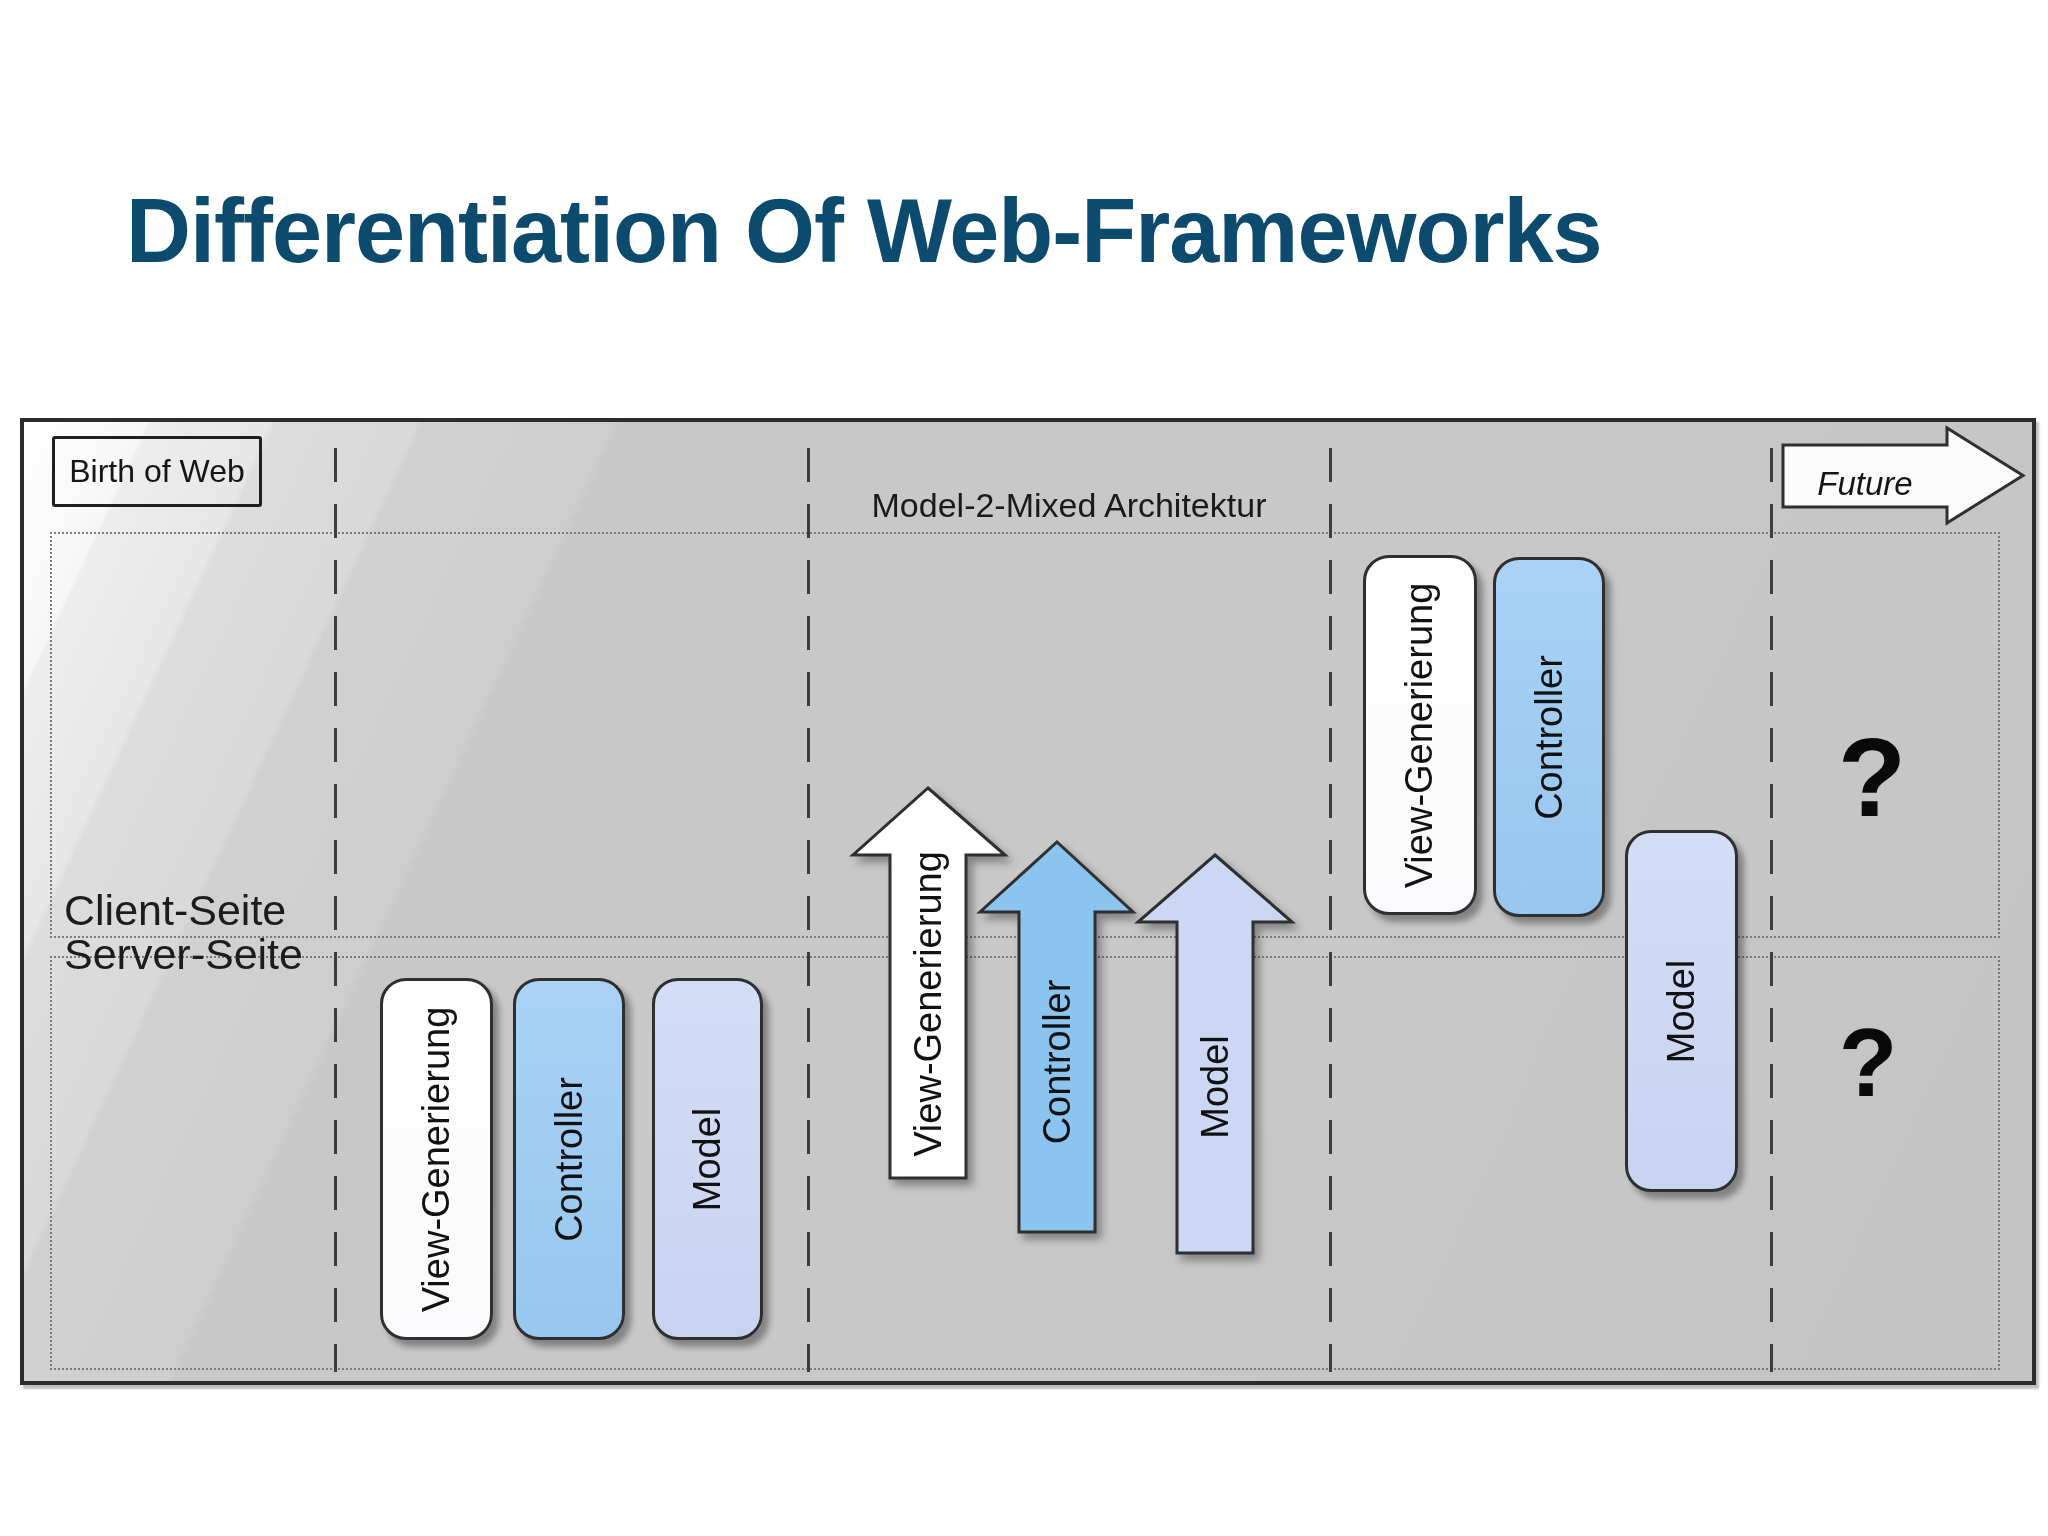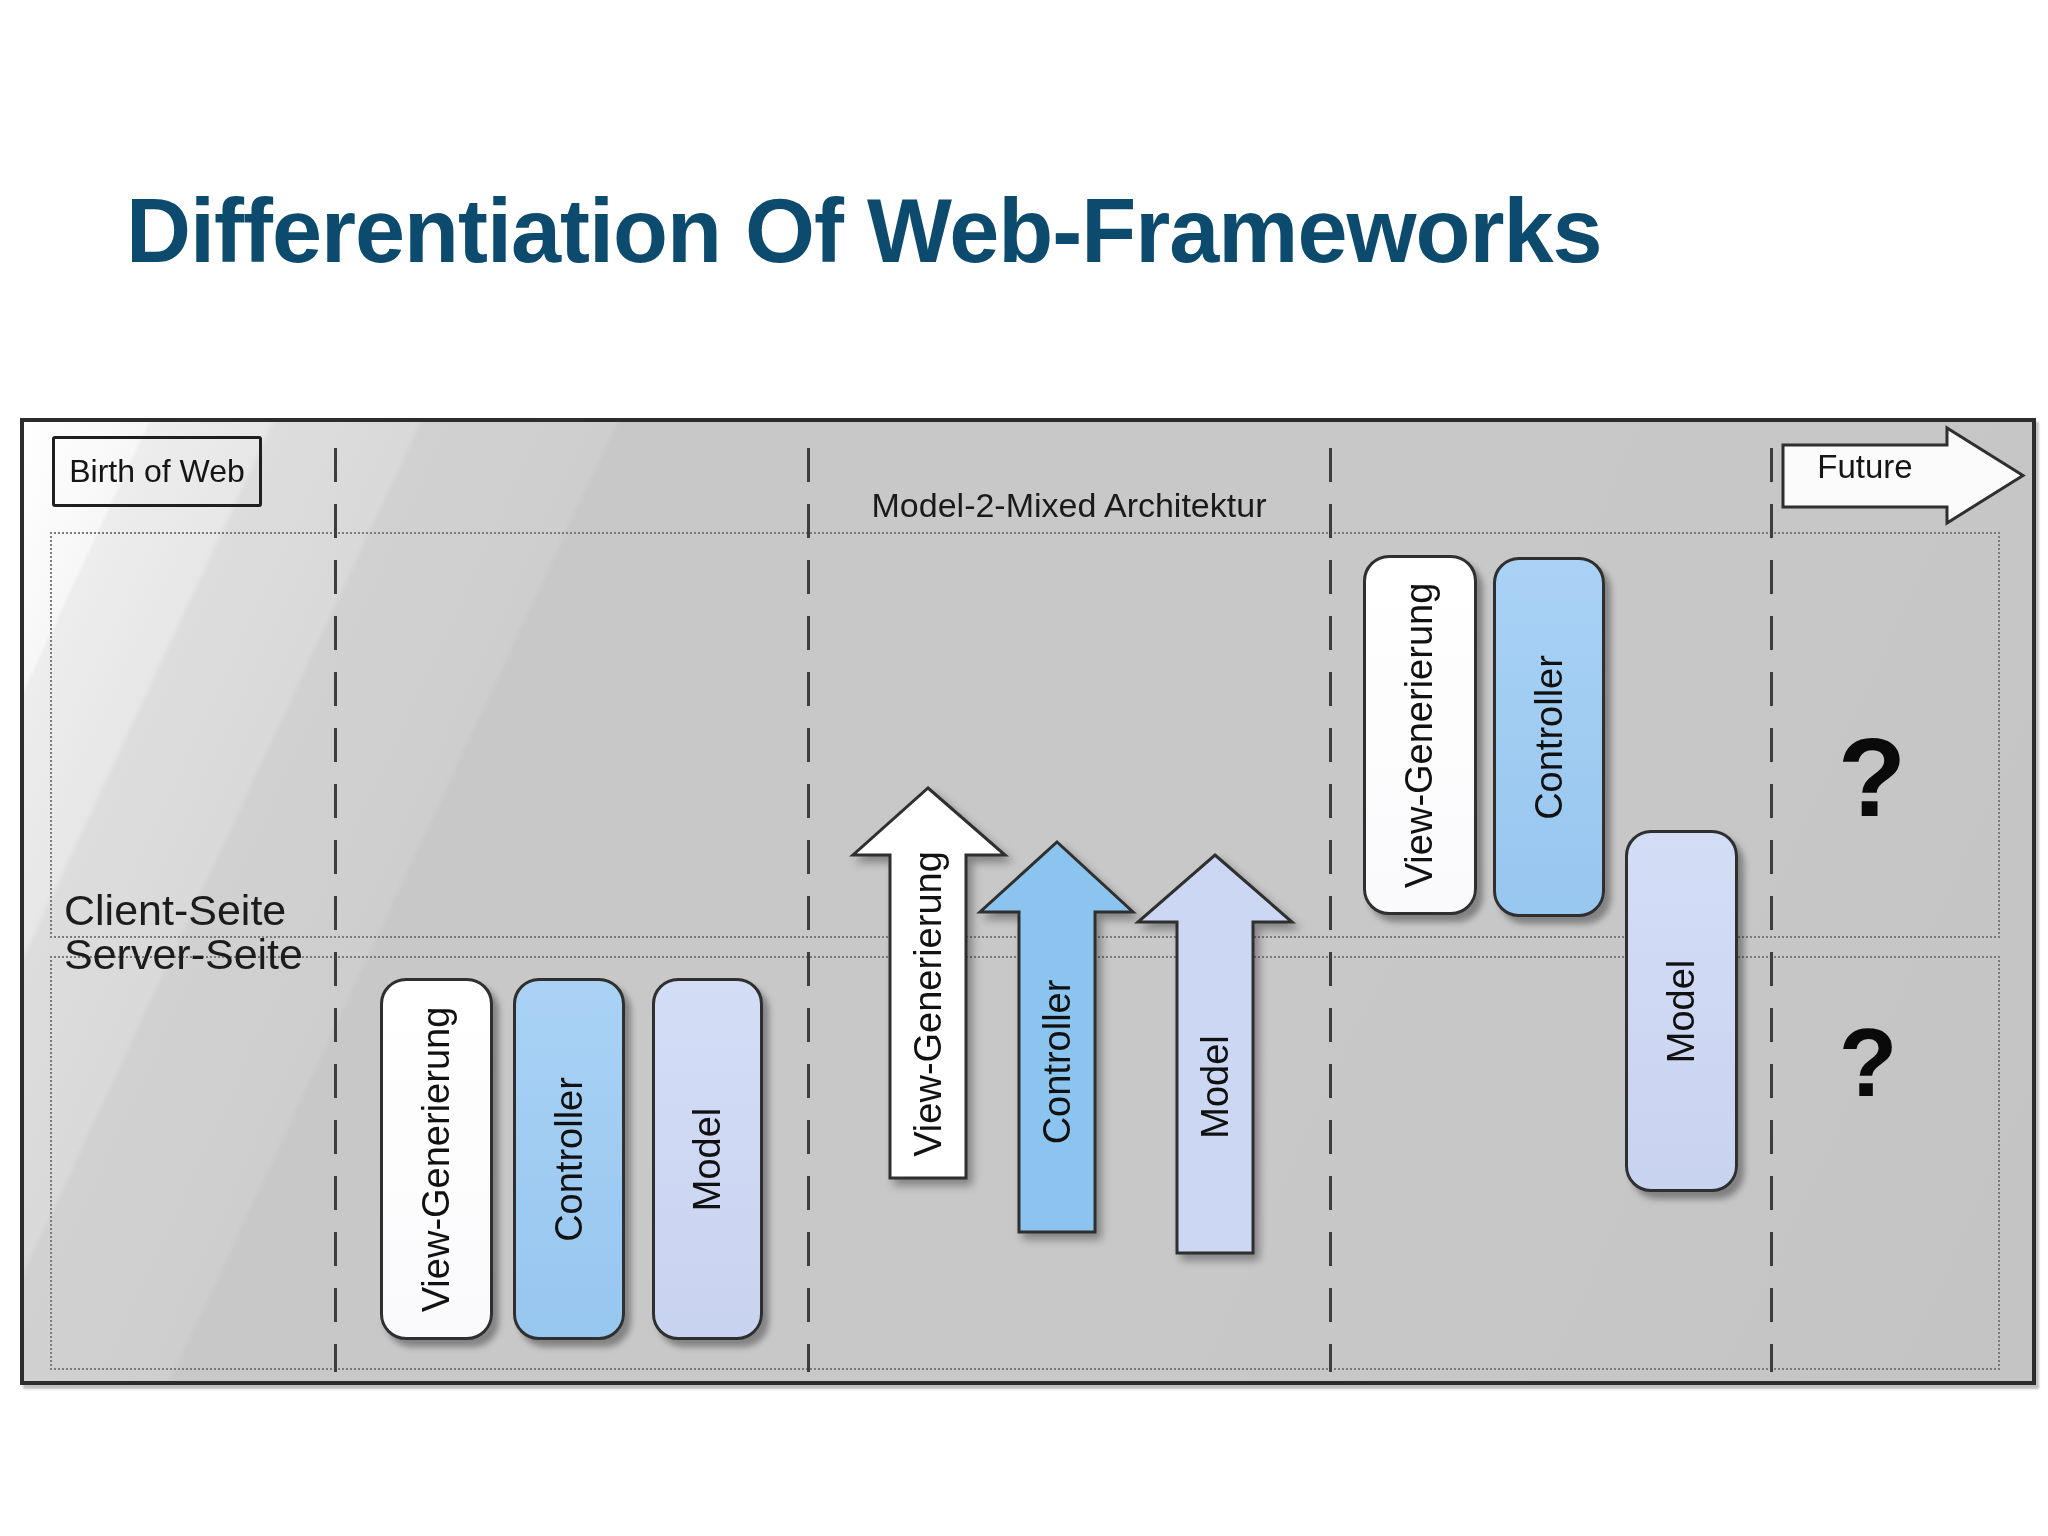--- a/index.html
+++ b/index.html
@@ -31,22 +31,22 @@
 
   
   #birth-box{position:absolute;left:28px;top:14px;width:210px;height:71px;z-index:5;
     box-sizing:border-box;border:3px solid #1f1f1f;border-radius:3px;
     display:flex;align-items:center;justify-content:center;font-size:32px;color:#151515;}
   .phase-label{position:absolute;z-index:5;height:46px;display:flex;align-items:center;
     justify-content:center;font-size:34px;color:#1a1a1a;white-space:nowrap;}
   #phase-model2{left:311px;top:28px;width:473px;}
   #phase-mixed{left:784px;top:36px;width:522px;margin-top:24px;}
   #phase-ria{left:1306px;top:42px;width:441px;}
-  #future-label{position:absolute;left:1759px;top:25px;width:164px;height:40px;z-index:5;
-    display:flex;align-items:center;justify-content:center;font-size:33px;color:#151515;}
+  #future-label{position:absolute;left:1759px;top:42px;width:164px;height:40px;z-index:5;
+    display:flex;align-items:center;justify-content:center;font-size:33px;color:#151515;font-style:italic;}
 
   
   .row-label{position:absolute;left:40px;z-index:6;font-size:43px;color:#1c1c1c;white-space:nowrap;}
   #client-label{top:464px;}
   #server-label{top:508px;}
 
   
   .pill{position:absolute;box-sizing:border-box;border:3px solid #2f2f2f;border-radius:26px;
     display:flex;align-items:center;justify-content:center;z-index:4;
     box-shadow:6px 7px 6px rgba(0,0,0,0.35);}

